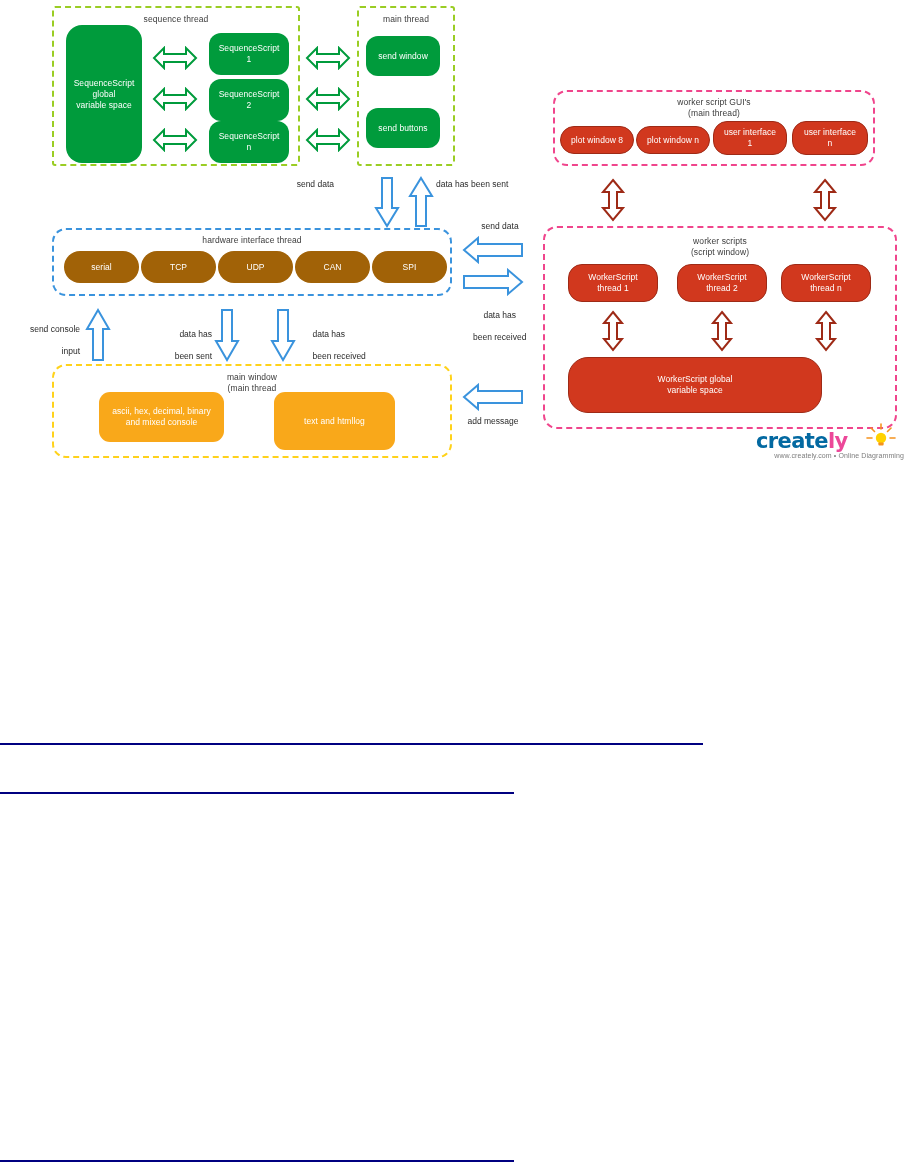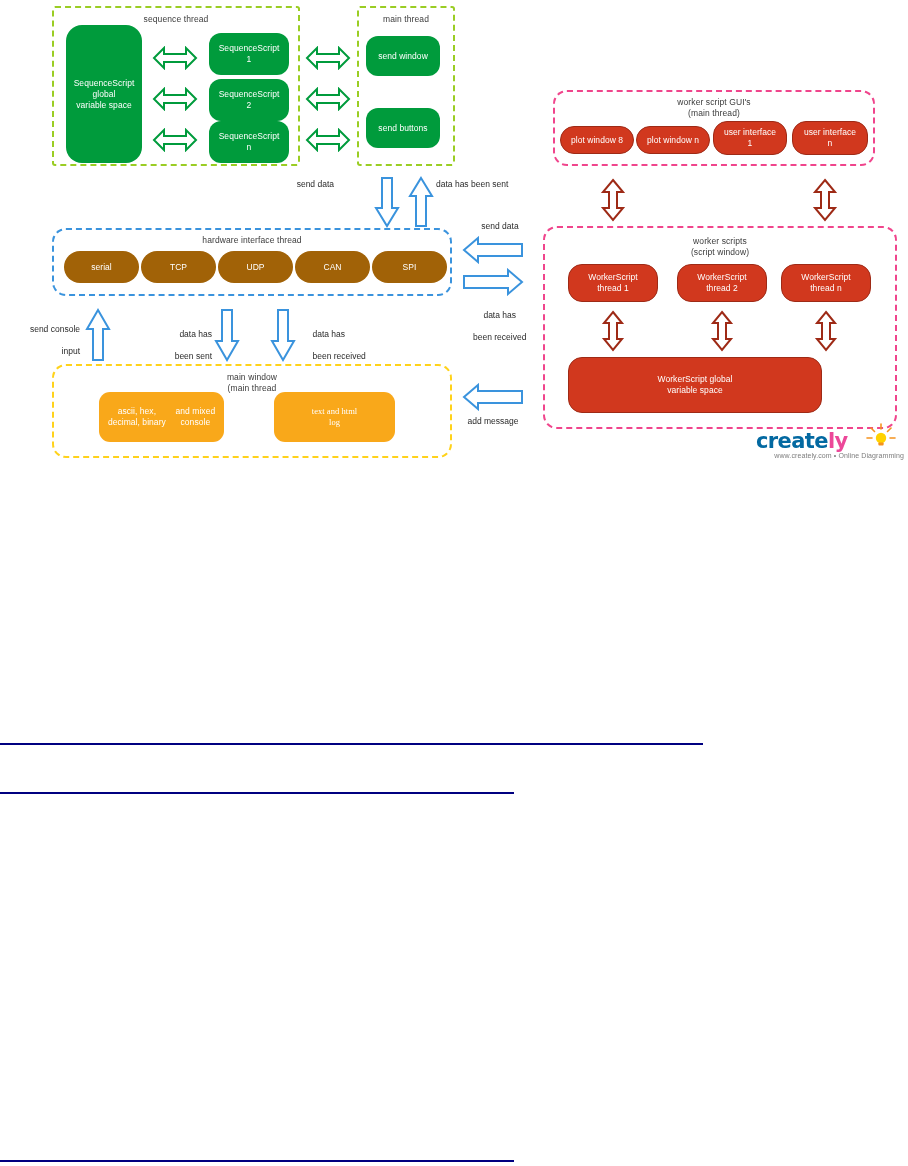--- a/index.html
+++ b/index.html
@@ -239,25 +239,25 @@
     <span>been received</span>
   </div>
 
   <div class="group group-yellow" style="left:52px; top:364px; width:400px; height:94px;">
     <div class="group-title" style="top:6px;">
       <span>main window</span><br>
       <span>(main thread</span>
     </div>
   </div>
 
-  <div class="node node-orange" style="left:99px; top:392px; width:125px; height:50px; flex-direction:row;">
+  <div class="node node-orange" style="left:99px; top:392px; width:125px; height:50px; flex-direction:column;">
     <span>ascii, hex, decimal, binary</span>
     <span>and mixed console</span>
   </div>
-  <div class="node node-orange" style="left:274px; top:392px; width:121px; height:50px; flex-direction:column;font-family:Liberation Serif, serif;">
+  <div class="node node-orange" style="left:274px; top:392px; width:121px; height:58px; flex-direction:row;">
     <span>text and html</span>
     <span>log</span>
   </div>
 
   <svg class="arrow" style="left:462px; top:383px;" width="62" height="28" viewBox="0 0 62 28">
     <path d="M16 2 L16 8 L60 8 L60 20 L16 20 L16 26 L2 14 Z" fill="#ffffff" stroke="#3A93DD" stroke-width="2" stroke-linejoin="miter"></path>
   </svg>
   <div class="lbl c" style="left:455px; top:416px; width:76px;">add message</div>
 
   <div class="group group-pink" style="left:553px; top:90px; width:322px; height:76px;">
@@ -312,21 +312,21 @@
   <svg class="arrow" style="left:601px; top:310px;" width="24" height="42" viewBox="0 0 24 42">
     <path d="M12 2 L21 13 L16 13 L16 29 L21 29 L12 40 L3 29 L8 29 L8 13 L3 13 Z" fill="#ffffff" stroke="#9E2A16" stroke-width="2" stroke-linejoin="miter"></path>
   </svg>
   <svg class="arrow" style="left:710px; top:310px;" width="24" height="42" viewBox="0 0 24 42">
     <path d="M12 2 L21 13 L16 13 L16 29 L21 29 L12 40 L3 29 L8 29 L8 13 L3 13 Z" fill="#ffffff" stroke="#9E2A16" stroke-width="2" stroke-linejoin="miter"></path>
   </svg>
   <svg class="arrow" style="left:814px; top:310px;" width="24" height="42" viewBox="0 0 24 42">
     <path d="M12 2 L21 13 L16 13 L16 29 L21 29 L12 40 L3 29 L8 29 L8 13 L3 13 Z" fill="#ffffff" stroke="#9E2A16" stroke-width="2" stroke-linejoin="miter"></path>
   </svg>
 
-  <div class="node node-red" style="left:568px; top:357px; width:254px; height:56px; flex-direction:column;">
+  <div class="node node-red" style="left:568px; top:357px; width:254px; height:56px; flex-direction:column;border-radius:20px;">
     <span>WorkerScript global</span>
     <span>variable space</span>
   </div>
 
   <div class="creately">
     <svg class="bulb" width="34" height="26" viewBox="0 0 34 26">
       <g stroke="#F5931E" stroke-width="1.6" stroke-linecap="round">
         <line x1="17" y1="1" x2="17" y2="6"></line>
         <line x1="7" y1="5" x2="10.5" y2="8.5"></line>
         <line x1="27" y1="5" x2="23.5" y2="8.5"></line>

